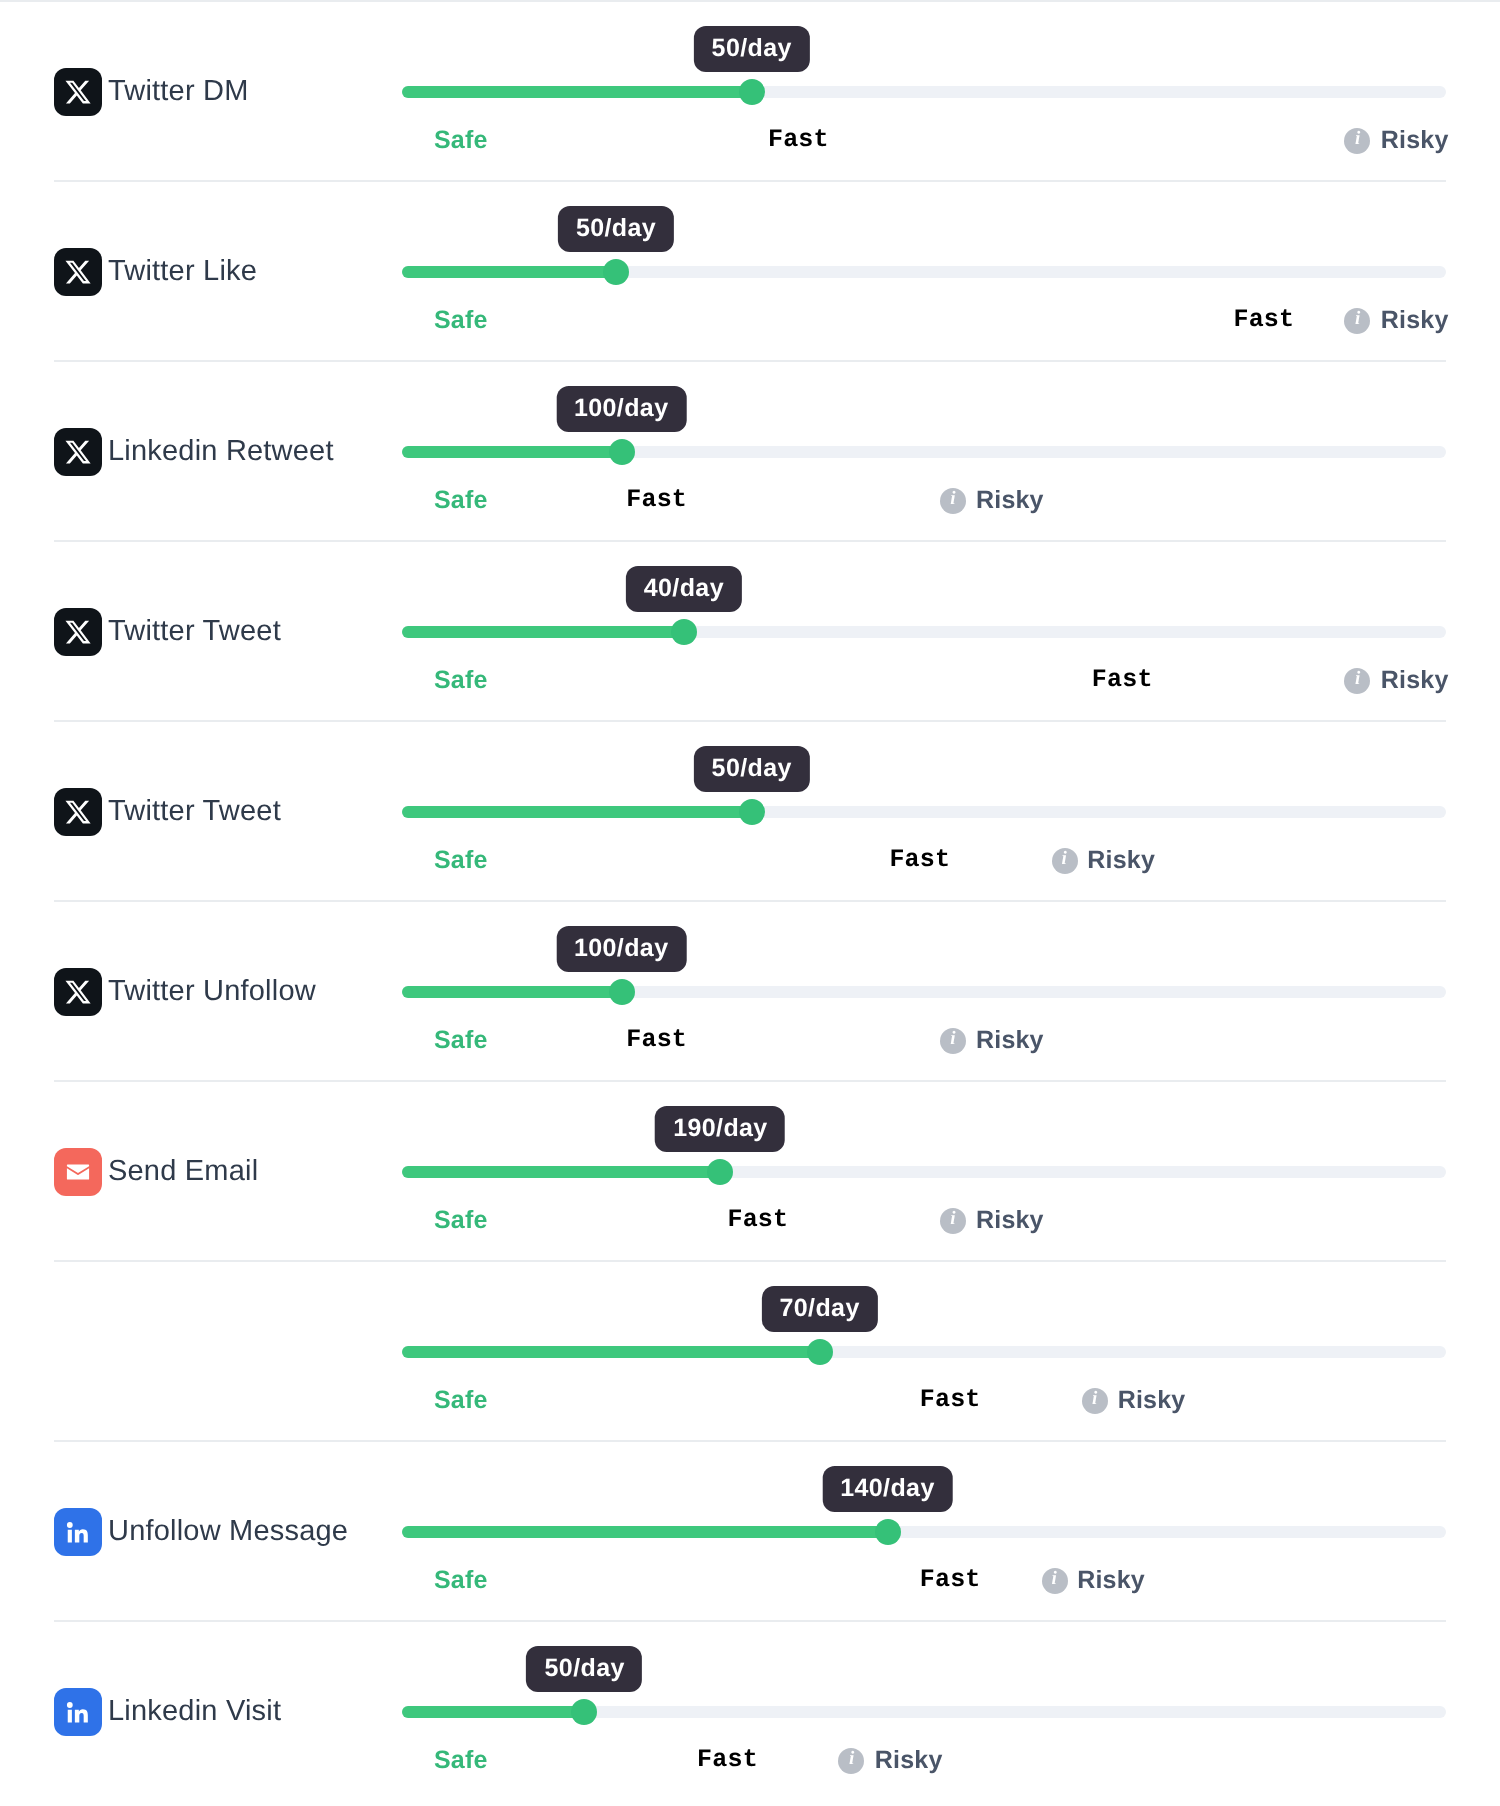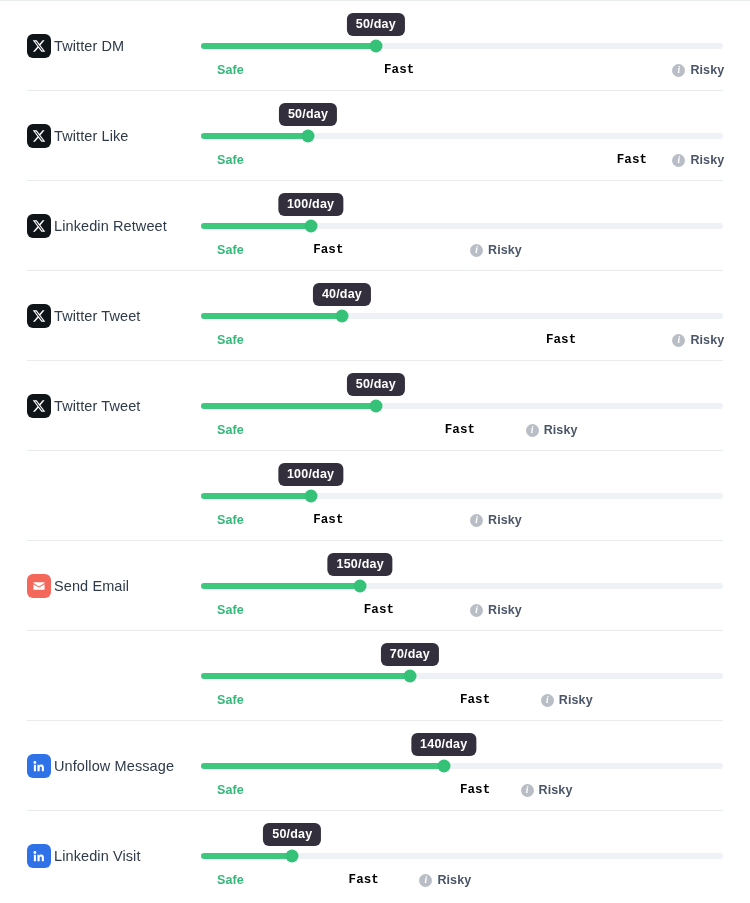--- a/index.html
+++ b/index.html
@@ -298,20 +298,28 @@
         <span class="tick tick-fast" style="left: 45%;">Fast</span>
         <span class="tick tick-risky" style="left: 61%;">
           <span class="info-icon">i</span>
           <span class="risky-text">Risky</span>
         </span>
       </div>
     </div>
   </div>
 
   <div class="row">
+    <div class="label-cell">
+      <span class="app-icon icon-twitter">
+          <svg width="14" height="14" viewBox="0 0 24 24" aria-hidden="true">
+            <path fill="#ffffff" d="M18.244 2.25h3.308l-7.227 8.26 8.502 11.24H16.17l-5.214-6.817L4.99 21.75H1.68l7.73-8.835L1.254 2.25H8.08l4.713 6.231zm-1.161 17.52h1.833L7.084 4.126H5.117z"></path>
+          </svg>
+        </span>
+      <span class="action-name">Twitter Unfollow</span>
+    </div>
 
     <div class="slider-cell">
       <div class="tooltip" style="left: 21%;">100/day</div>
       <div class="track">
         <div class="track-fill" style="width: 21%;"></div>
       </div>
       <div class="handle" style="left: 21%;"></div>
       <div class="ticks">
         <span class="tick tick-safe">Safe</span>
         <span class="tick tick-fast" style="left: 19%;">Fast</span>
@@ -327,21 +335,21 @@
     <div class="label-cell">
       <span class="app-icon icon-email">
           <svg width="14" height="14" viewBox="0 0 24 24" aria-hidden="true">
             <path fill="#ffffff" d="M3 5.5h18c.28 0 .5.22.5.5v1.02l-9.5 5.9-9.5-5.9V6c0-.28.22-.5.5-.5zm-.5 3.3V18c0 .28.22.5.5.5h18c.28 0 .5-.22.5-.5V8.8l-8.98 5.58a1 1 0 0 1-1.04 0z"></path>
           </svg>
         </span>
       <span class="action-name">Send Email</span>
     </div>
 
     <div class="slider-cell">
-      <div class="tooltip" style="left: 30.5%;">150/day</div>
+      <div class="tooltip" style="left: 30.5%;">190/day</div>
       <div class="track">
         <div class="track-fill" style="width: 30.5%;"></div>
       </div>
       <div class="handle" style="left: 30.5%;"></div>
       <div class="ticks">
         <span class="tick tick-safe">Safe</span>
         <span class="tick tick-fast" style="left: 29%;">Fast</span>
         <span class="tick tick-risky" style="left: 50%;">
           <span class="info-icon">i</span>
           <span class="risky-text">Risky</span>

